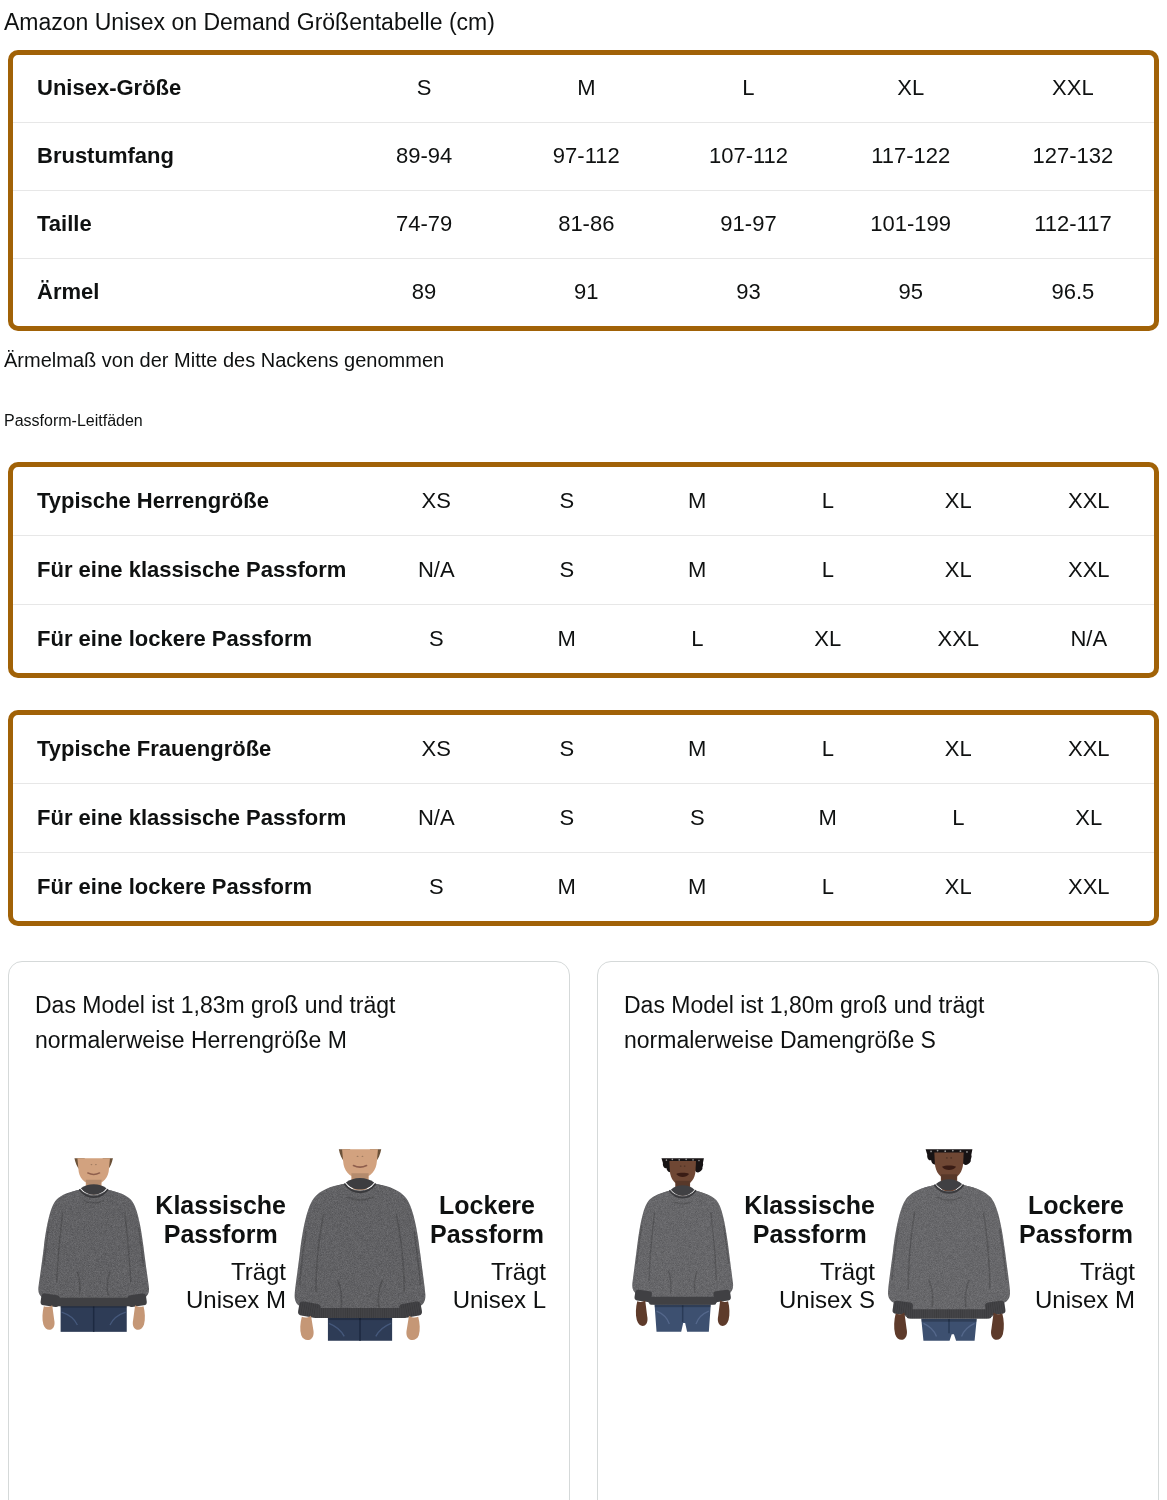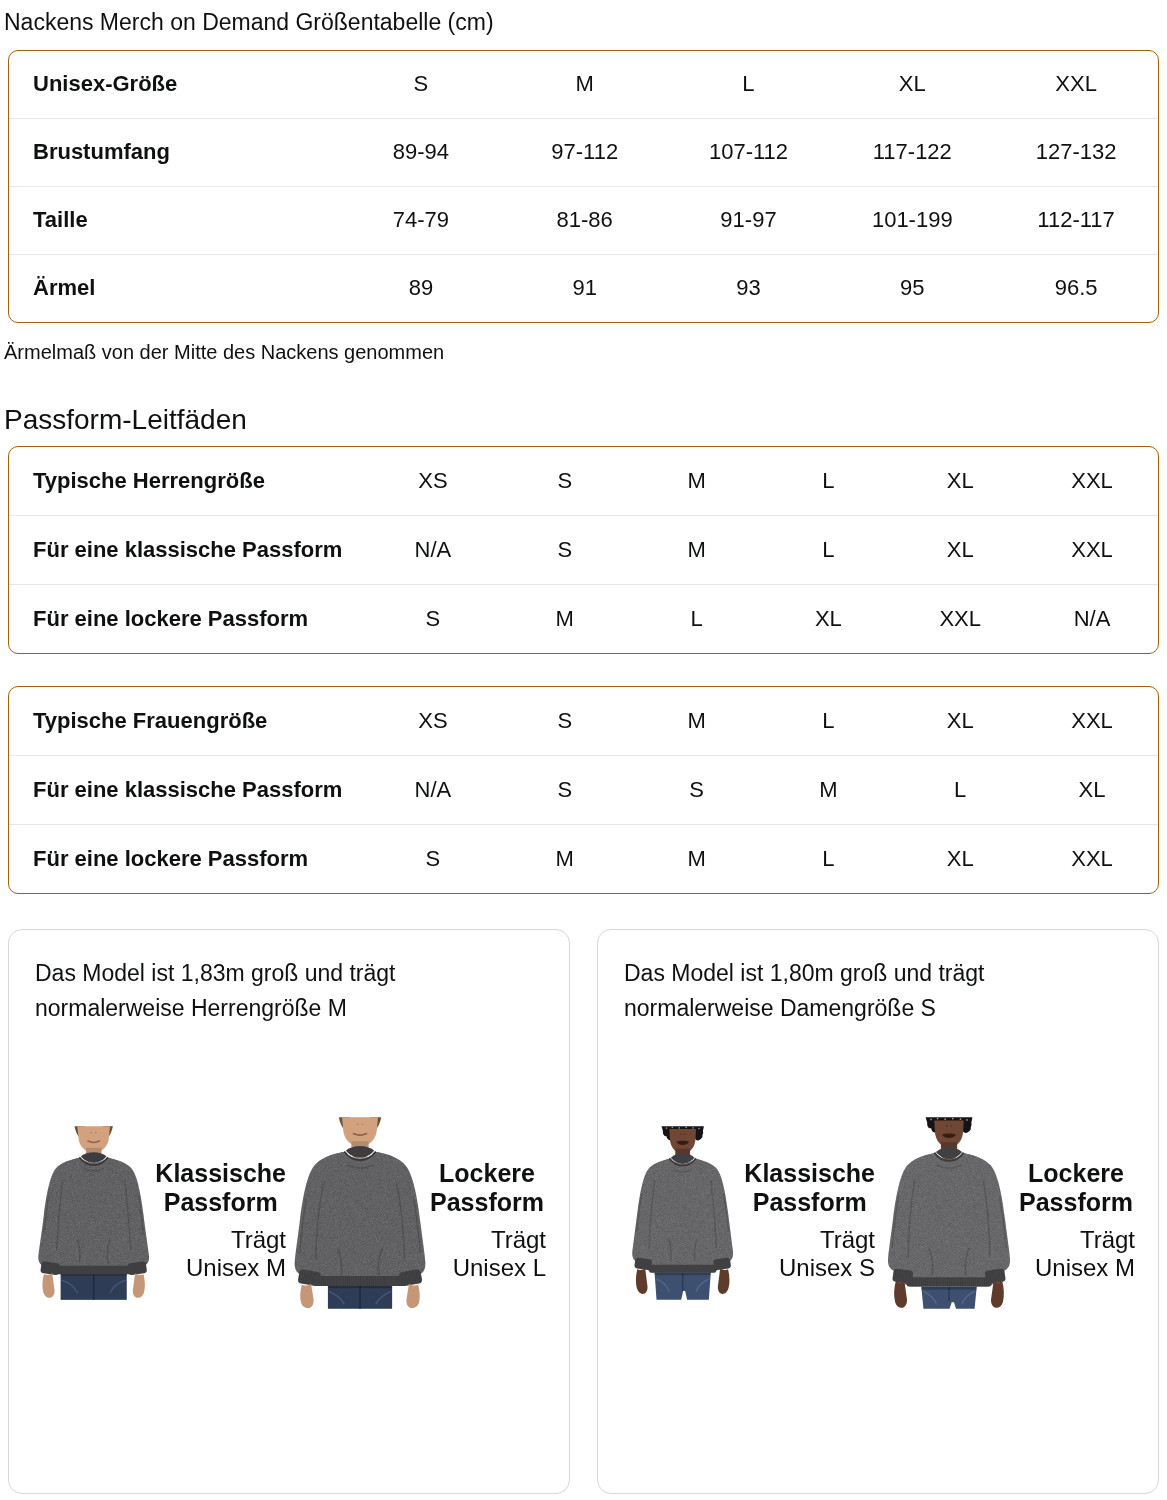--- a/index.html
+++ b/index.html
@@ -4,34 +4,34 @@
 <style>
   html,body { margin:0; padding:0; }
   body {
     width:1167px; height:1500px; background:#ffffff;
     font-family:"Liberation Sans", sans-serif; color:#0f1111;
     overflow:hidden; position:relative;
   }
   .page-title { font-size:23px; font-weight:400; margin:9px 0 0 4px; }
 
   .tbl {
-    margin:14px 8px 0; border:1px solid #a16207; border-radius:10px;
+    margin:14px 8px 0; border:5px solid #a16207; border-radius:10px;
     background:#fff; overflow:hidden;
   }
   .trow { display:grid; align-items:center; height:67px; }
   .trow + .trow { border-top:1px solid #e7e7e7; }
   .t1 .trow { grid-template-columns:330px repeat(5,1fr); }
   .t2 .trow { grid-template-columns:358px repeat(6,1fr); height:68px; }
   .cell { font-size:22px; line-height:1.2; }
   .cell.label { padding-left:24px; font-weight:700; }
   .cell.val { text-align:center; }
 
   .footnote { font-size:20px; margin:18px 0 7px 4px; }
-  .fit-heading { font-size:28px; font-weight:400; margin:40px 0 0 4px; }
-  .tbl.fit-men { margin-top:10px; }
+  .fit-heading { font-size:16px; font-weight:400; margin:40px 0 0 4px; }
+  .tbl.fit-men { margin-top:32px; }
   .tbl.fit-women { margin-top:32px; }
 
   .cards { display:flex; gap:27px; margin:35px 8px 0; }
   .card {
     flex:1; box-sizing:border-box; height:565px;
     border:1px solid #d5d9d9; border-radius:14px; padding:24px 22px 0;
     background:#fff;
   }
   .card-desc { font-size:23px; line-height:1.5; margin:2px 0 0 4px; }
   .figures { display:flex; gap:6px; margin-top:12px; justify-content:center; }
@@ -50,21 +50,21 @@
       <feTurbulence type="fractalNoise" baseFrequency="0.9" numOctaves="2" stitchTiles="stitch" result="t"></feTurbulence>
       <feColorMatrix in="t" type="matrix" values="0 0 0 0 0.82  0 0 0 0 0.82  0 0 0 0 0.84  0 0 0 0.55 0"></feColorMatrix>
       <feComposite operator="in" in2="SourceGraphic"></feComposite>
     </filter>
     <pattern id="rib" width="4" height="10" patternUnits="userSpaceOnUse">
       <line x1="2" y1="0" x2="2" y2="10" stroke="#000" stroke-opacity="0.14" stroke-width="1.3"></line>
     </pattern>
   </defs>
 </svg>
 
-<h1 class="page-title">Nackens Merch on Demand Größentabelle (cm)</h1>
+<h1 class="page-title">Amazon Unisex on Demand Größentabelle (cm)</h1>
 
 <section class="tbl t1">
   <div class="trow">
     <div class="cell label">Unisex-Größe</div>
     <div class="cell val">S</div>
     <div class="cell val">M</div>
     <div class="cell val">L</div>
     <div class="cell val">XL</div>
     <div class="cell val">XXL</div>
   </div>

